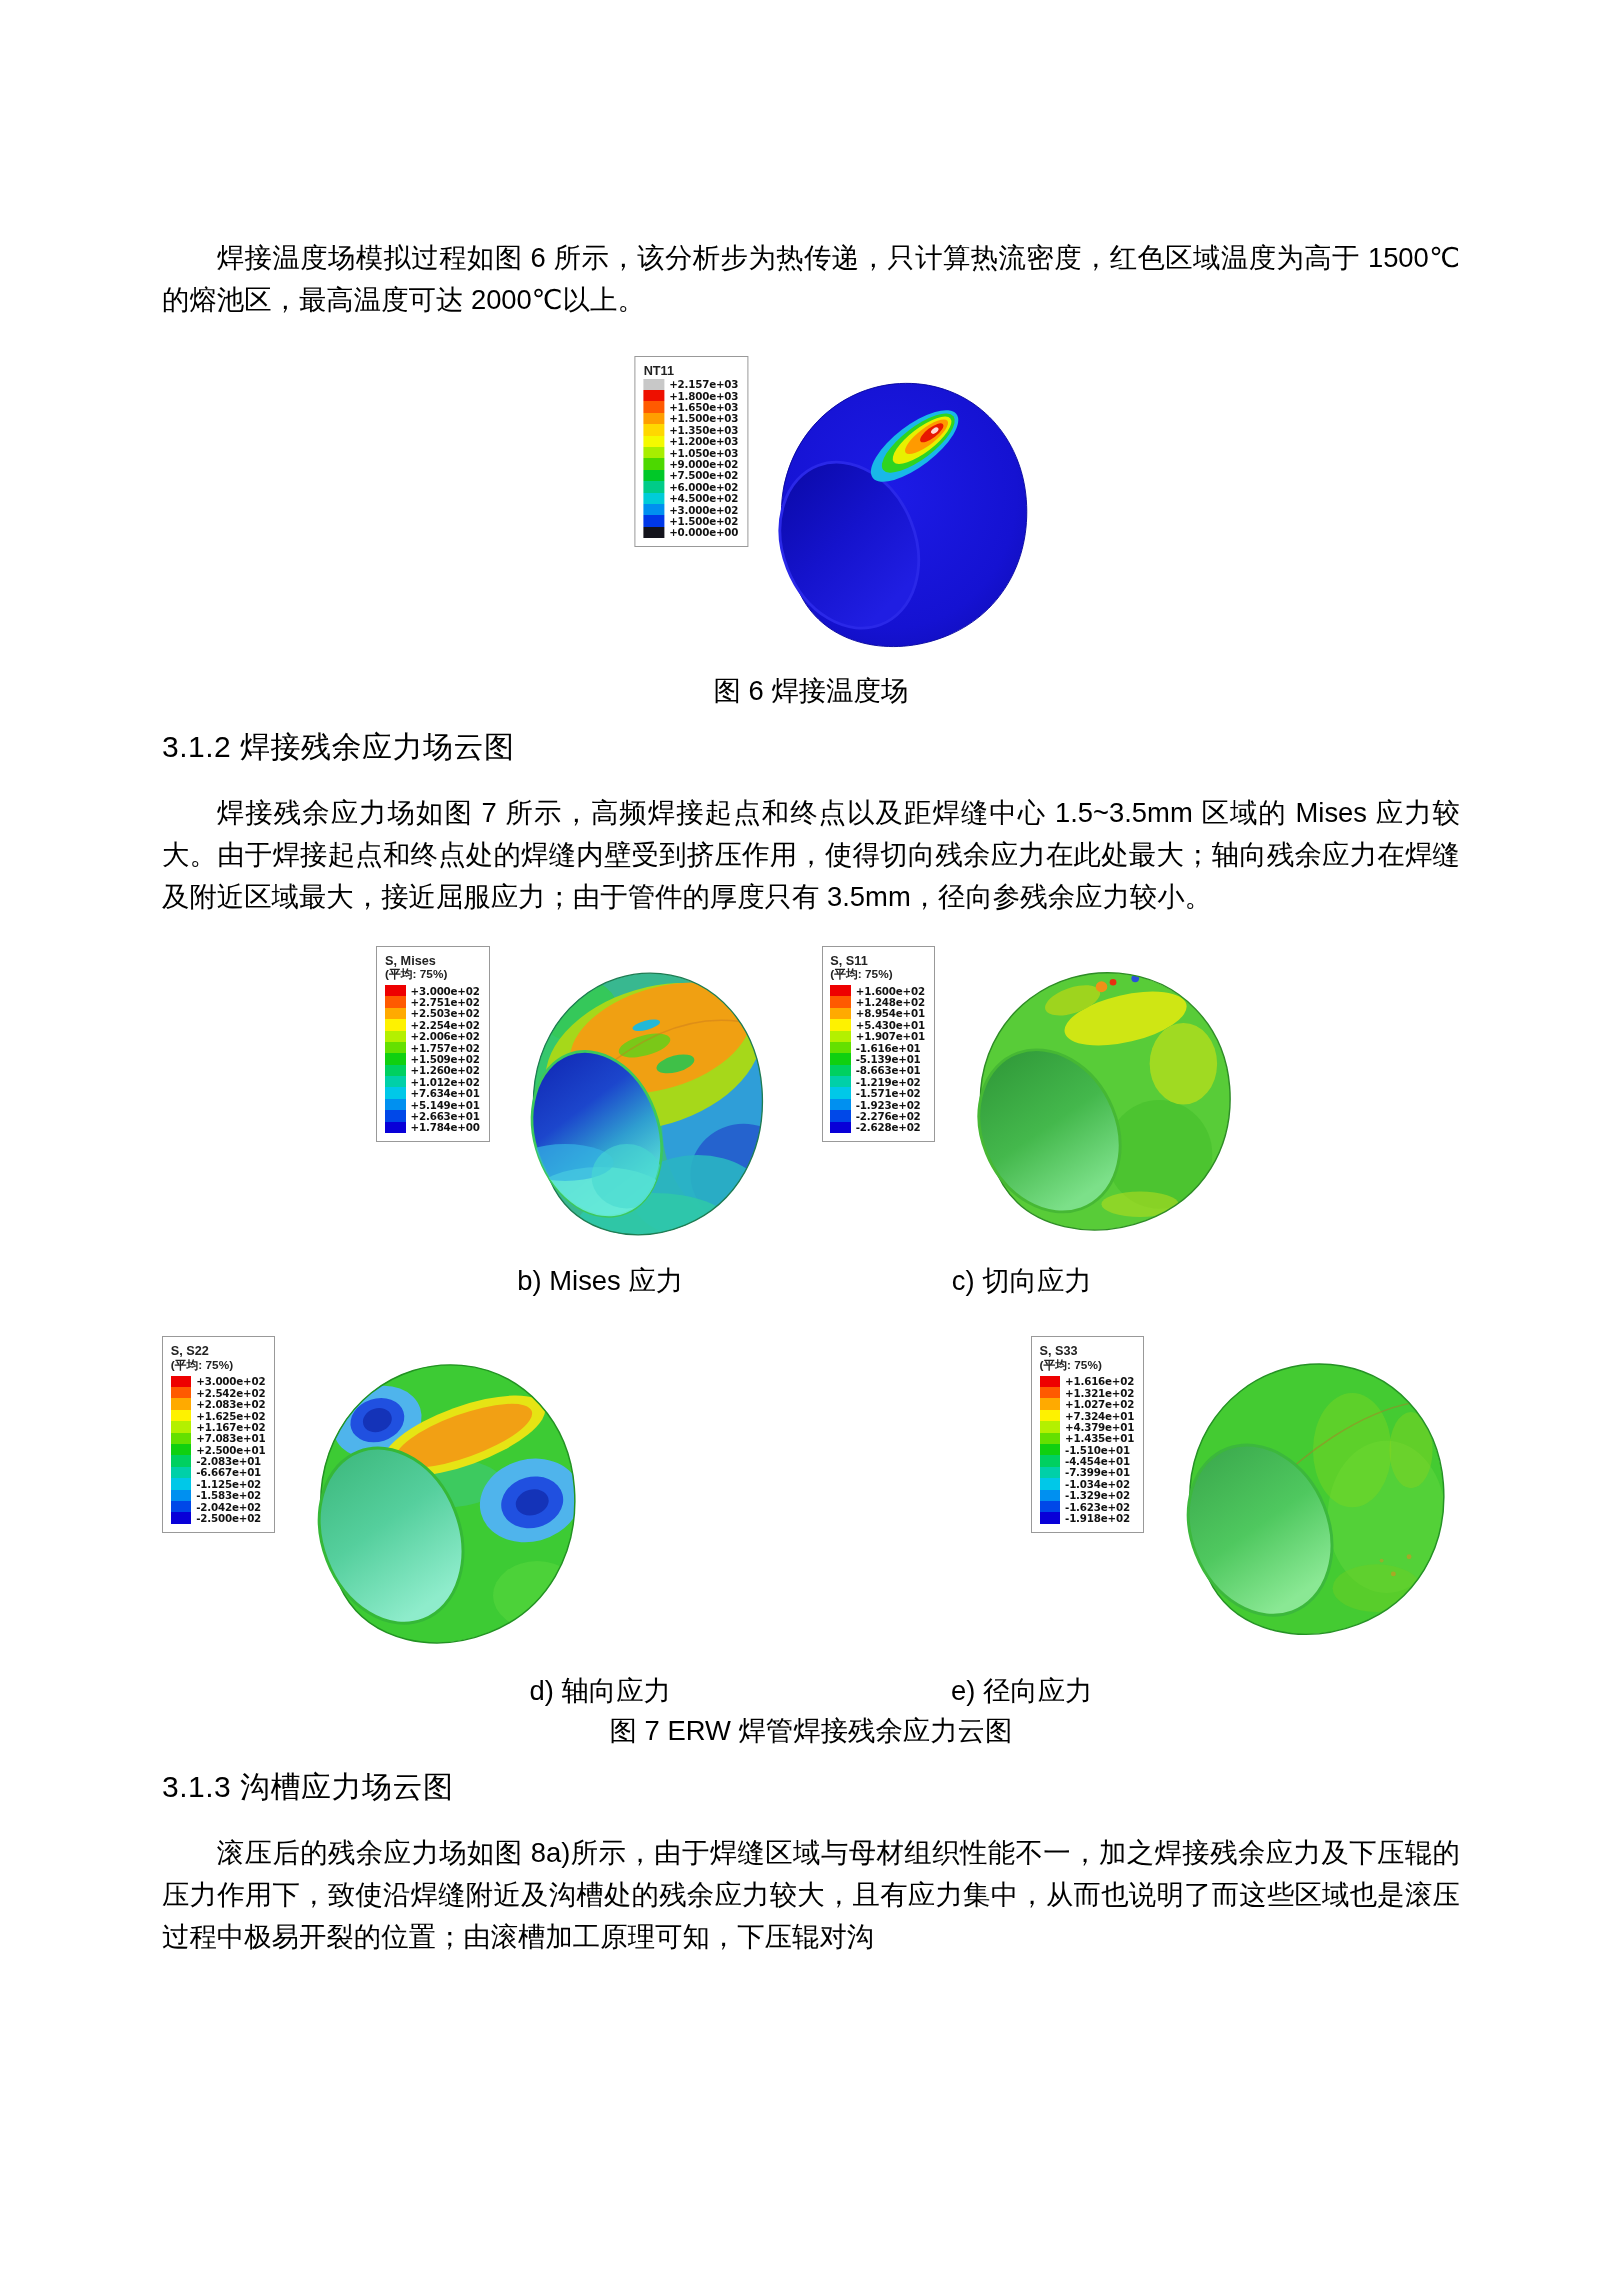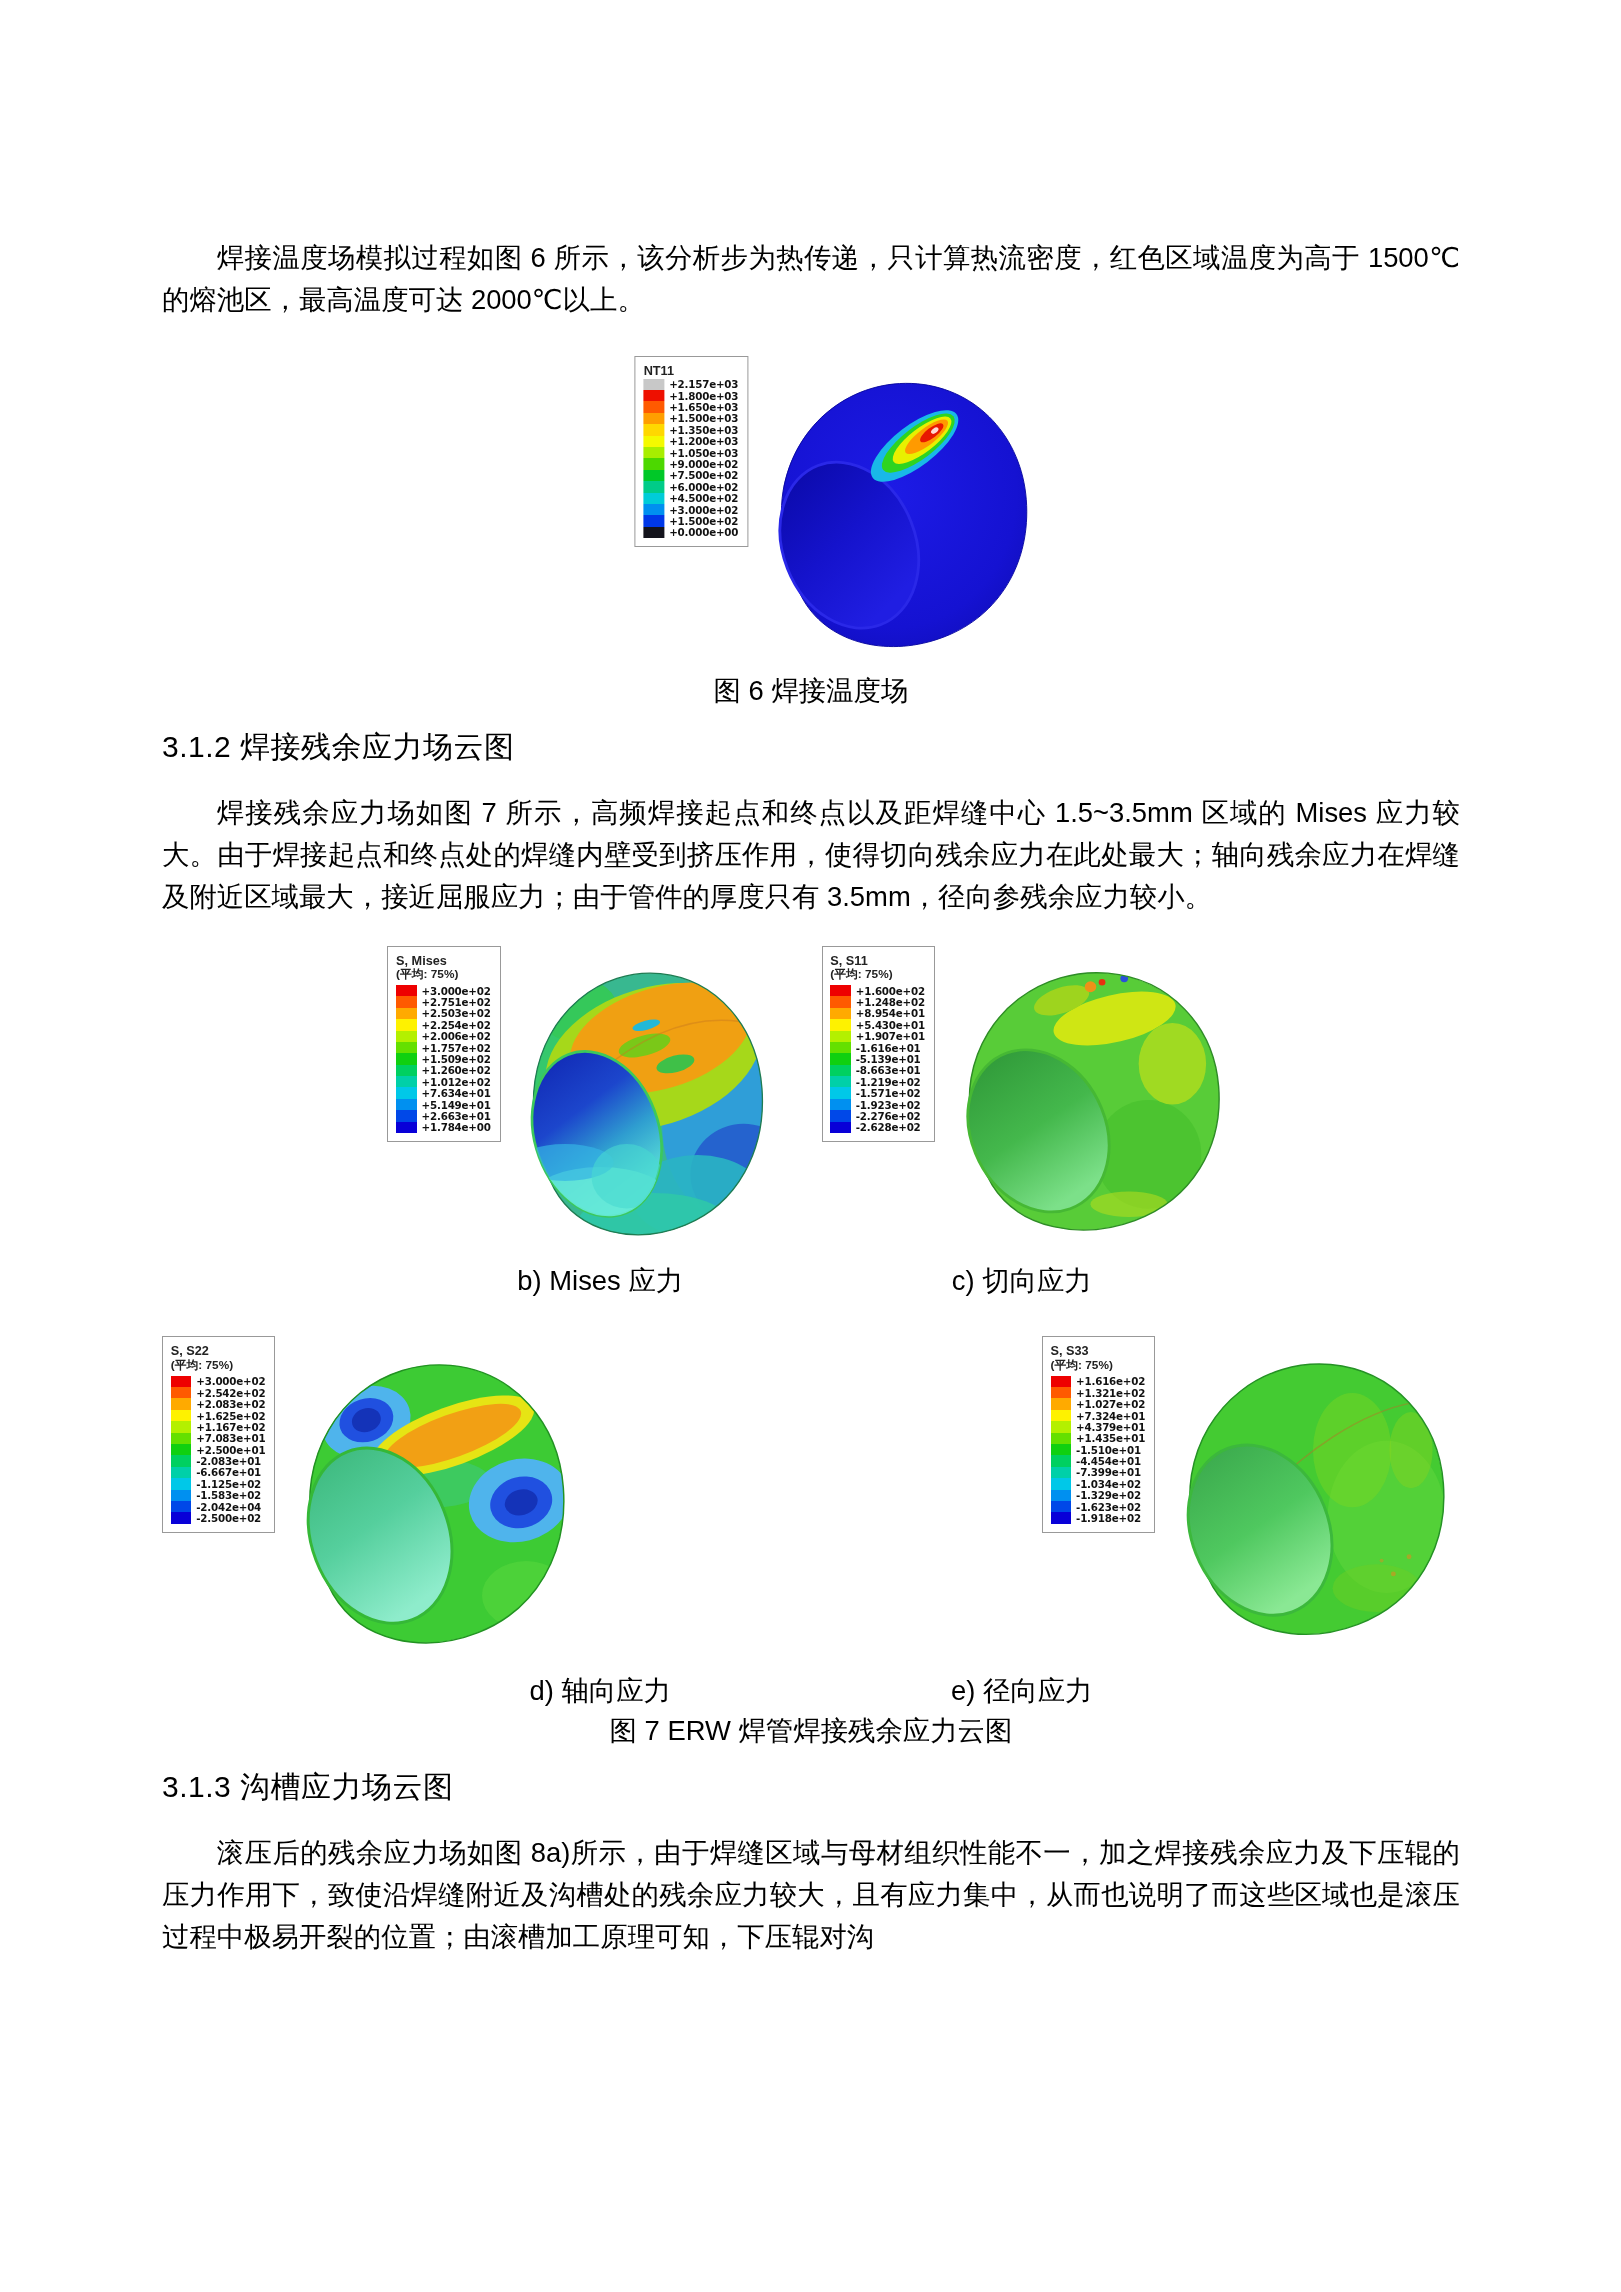--- a/index.html
+++ b/index.html
@@ -13,21 +13,21 @@
   .para{font-size:27.4px;line-height:42px;margin:0;text-align:justify;text-indent:2em;}
   .mt-h2{margin-top:19px;}
   .mt-p{margin-top:27.4px;}
   .p1{margin-top:29px;}
 
   .figrow{display:flex;justify-content:center;align-items:flex-start;}
   .fig6row{margin-top:35px;gap:9.8px;transform:translateX(27.4px);}
   .fig7row{gap:45px;}
   .row1{margin-top:27.4px;}
   .row2{margin-top:37px;justify-content:space-between;}
-  .sub{display:flex;align-items:flex-start;gap:11px;}
+  .sub{display:flex;align-items:flex-start;gap:22px;}
 
   .figcap{font-size:27.4px;text-align:center;margin:11px 0 0 0;}
   .cap7{margin-top:3.9px;}
   .subcaps{width:843px;margin:13.7px auto 0 auto;display:flex;}
   .subcaps .sc{flex:1;text-align:center;font-size:27.4px;}
 
   
   .legend{
     background:#fff;border:1px solid #999;padding:6.9px 8.8px 7.8px 7.8px;
     width:max-content;flex:0 0 auto;
@@ -372,21 +372,21 @@
           <div class="lrow">
             <span class="lsw" style="background: rgb(0, 200, 232);"></span>
             <span class="lval">-1.125e+02</span>
           </div>
           <div class="lrow">
             <span class="lsw" style="background: rgb(0, 144, 240);"></span>
             <span class="lval">-1.583e+02</span>
           </div>
           <div class="lrow">
             <span class="lsw" style="background: rgb(0, 72, 232);"></span>
-            <span class="lval">-2.042e+04</span>
+            <span class="lval">-2.042e+02</span>
           </div>
           <div class="lrow">
             <span class="lsw" style="background: rgb(8, 0, 216);"></span>
             <span class="lval">-2.500e+02</span>
           </div>
         </div>
       <svg class="cyl" width="294" height="323" viewBox="0 0 300 330" preserveAspectRatio="none">
         <defs>
           <clipPath id="s2-clip">
               <path d="M26,146 C38,72 100,24 168,30 C232,36 278,88 283,155 C288,222 255,280 196,303 C140,325 76,312 48,264 C30,232 20,186 26,146 Z"></path>

